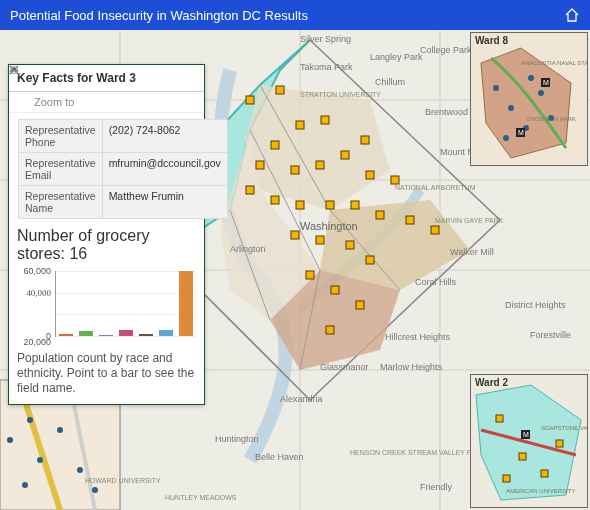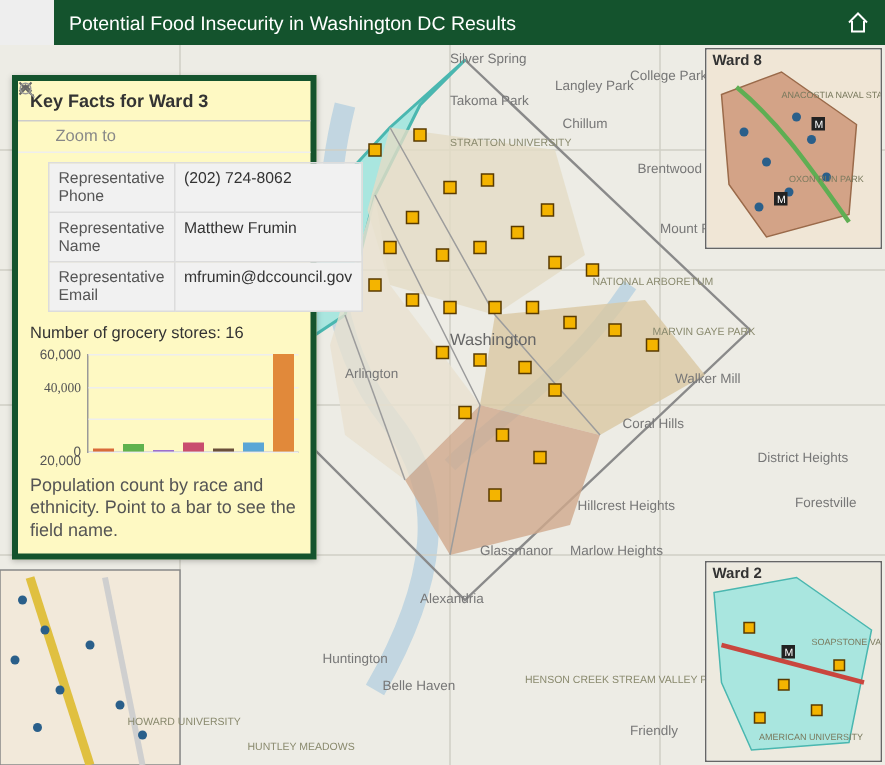--- a/index.html
+++ b/index.html
@@ -1,30 +1,30 @@
 <!DOCTYPE html>
 <html><head>
 <meta charset="utf-8">
 <style>
   html,body{margin:0;padding:0;width:590px;height:510px;font-family:"Segoe UI",Arial,sans-serif;overflow:hidden;background:#eee;}
-  .app-header{height:30px;background:#14532d;color:#fff;display:flex;align-items:center;padding:0 10px;font-size:13px;margin-left:36px;}
+  .app-header{height:30px;background:#1d4ed8;color:#fff;display:flex;align-items:center;padding:0 10px;font-size:13px;}
   .app-header .title{flex:1;}
   .app-header .home-icon{width:16px;height:16px;}
   .map-area{position:absolute;top:30px;left:0;right:0;bottom:0;background:#ecece6;}
   .map-area svg{position:absolute;top:0;left:0;}
-  .popup{position:absolute;top:20px;left:8px;width:195px;background:#fef9c3;border:4px solid #14532d;box-shadow:0 1px 4px rgba(0,0,0,.25);font-size:11px;color:#333;}
+  .popup{position:absolute;top:34px;left:8px;width:195px;background:#ffffff;border:1px solid #14532d;box-shadow:0 1px 4px rgba(0,0,0,.25);font-size:11px;color:#333;}
   .popup-header{display:flex;align-items:center;padding:6px 8px;border-bottom:1px solid #ccc;font-size:12px;font-weight:600;}
   .popup-header .t{flex:1;}
   .popup-header .hdr-btn{width:14px;height:14px;margin-left:6px;display:flex;align-items:center;justify-content:center;color:#555;cursor:pointer;}
   .zoom-row{display:flex;align-items:flex-end;padding:4px 8px;border-bottom:1px solid #eee;color:#888;}
   .zoom-row .zi{width:12px;height:12px;margin-right:5px;}
-  .facts-table{width:calc(100% - 16px);margin:6px 20px;border:1px solid #dcdcdc;border-collapse:collapse;font-size:10.5px;padding-left:16px;}
+  .facts-table{width:calc(100% - 16px);margin:6px 9px;border:1px solid #dcdcdc;border-collapse:collapse;font-size:10.5px;padding-left:16px;}
   .facts-table td{border:1px solid #dcdcdc;padding:4px 6px;vertical-align:top;background:#f1f1f1;}
   .facts-table td.k{width:55%;color:#555;}
-  .stat-line{padding:2px 8px;font-size:11px;color:#333;}
+  .stat-line{padding:2px 8px;font-size:16px;color:#333;}
   .chart-wrap{position:relative;height:78px;margin:6px 6px 2px 6px;}
   .y-labels{position:absolute;left:0;top:0;bottom:0;width:38px;}
   .y-labels span{position:absolute;right:2px;font-size:9px;color:#555;transform:translateY(-50%);}
   .plot{position:absolute;left:40px;right:2px;top:0;bottom:12px;border-left:1px solid #999;border-bottom:1px solid #999;}
   .chart-caption{padding:0 8px 8px 8px;font-size:12px;color:#555;line-height:1.25;}
   .inset{position:absolute;background:#fff;border:1px solid #666;}
   .inset .cap{position:absolute;top:2px;left:4px;font-size:10px;font-weight:600;color:#333;background:rgba(255,255,255,0);}
   .inset svg{display:block;}
 </style>
 </head>
@@ -230,26 +230,26 @@
         </span>
       <span>Zoom to</span>
     </div>
     <table class="facts-table">
       <tbody>
           <tr>
             <td class="k">Representative Phone</td>
             <td>(202) 724-8062</td>
           </tr>
       <tr>
+            <td class="k">Representative Email</td>
+            <td>mfrumin@dccouncil.gov</td>
+          </tr>
+      <tr>
             <td class="k">Representative Name</td>
             <td>Matthew Frumin</td>
-          </tr>
-      <tr>
-            <td class="k">Representative Email</td>
-            <td>mfrumin@dccouncil.gov</td>
           </tr>
     </tbody>
       </table>
     <div class="stat-line">Number of grocery stores: 16</div>
     <div class="chart-wrap">
       <div class="y-labels" id="ylabels">
           <span style="top: 65px;">0</span>
           <span style="top: 43.3333px; margin-top: 28px;">20,000</span>
           <span style="top: 21.6667px; font-family: Liberation Serif, serif;">40,000</span>
           <span style="top: 0px;">60,000</span>

